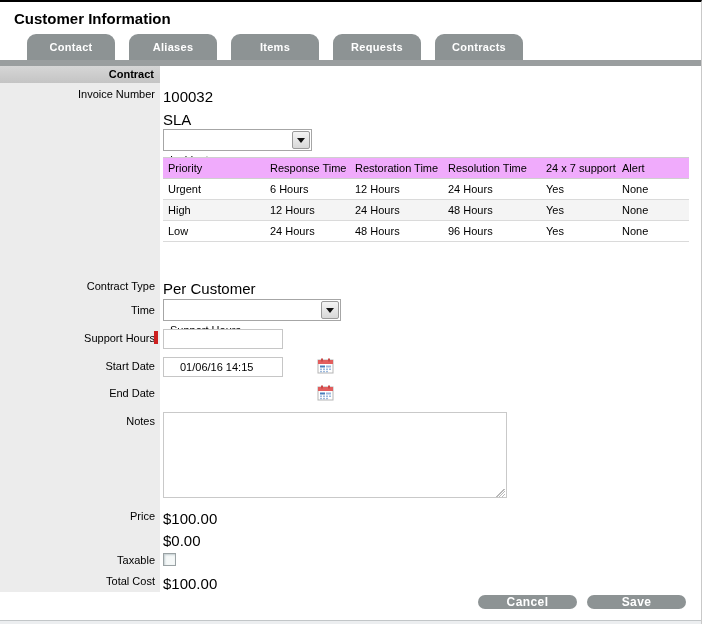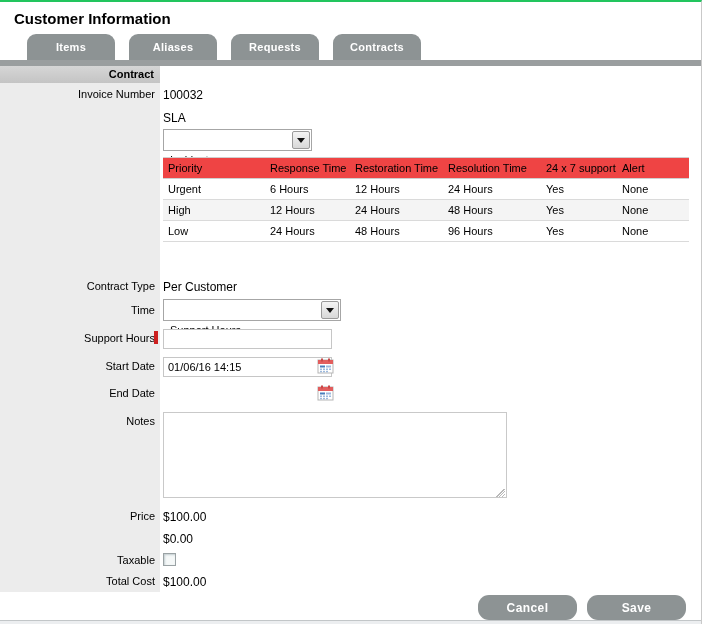--- a/index.html
+++ b/index.html
@@ -1,21 +1,21 @@
 <!DOCTYPE html>
 <html><head>
 <meta charset="utf-8">
 <style>
   * { margin:0; padding:0; box-sizing:border-box; }
   html,body { background:#fff; }
   body { font-family:"Liberation Sans", sans-serif; }
 
   .page {
     position:relative; width:702px; height:624px; background:#fff;
-    border-top:2px solid #22c55e; border-right:1px solid #c9c9c9; overflow:hidden;
+    border-top:2px solid #000000; border-right:1px solid #c9c9c9; overflow:hidden;
   }
 
   .page-title {
     position:absolute; left:14px; top:8px;
     font-size:15px; font-weight:bold; color:#000;
   }
 
   
   .tabs { position:absolute; left:27px; top:32px; display:flex; gap:14px; }
   .tab {
@@ -30,21 +30,21 @@
   .label-col { position:absolute; left:0; top:64px; width:160px; height:526px; background:#ececec; }
   .section-header {
     position:absolute; left:0; top:64px; width:160px; height:17px;
     background:linear-gradient(#d6d6d6,#c4c4c4);
     font-size:11px; font-weight:bold; color:#000;
     text-align:right; padding:2px 6px 0 13px;
   }
 
   .lbl { position:absolute; left:0; width:155px; text-align:right; font-size:11px; color:#000; }
   .lbl.bold { font-weight:normal; }
-  .val { position:absolute; left:163px; font-size:12px; color:#000; }
+  .val { position:absolute; left:163px; font-size:15px; color:#000; }
   .req-bar { position:absolute; left:154px; width:4px; height:13px; background:#cc1f1f; }
 
   
   .select-box {
     position:absolute; left:163px; height:22px; background:#fff;
     border:1px solid #a6a6a6; cursor:pointer;
   }
   .select-text { position:absolute; left:6px; top:4px; font-size:11px; color:#000;margin-top:20px; }
   .select-arrow-btn {
     position:absolute; right:1px; top:1px; bottom:1px; width:18px;
@@ -52,80 +52,83 @@
     border:1px solid #9a9a9a; border-radius:2px;
     display:flex; align-items:center; justify-content:center;
   }
   .arrow-down {
     width:0; height:0; border-left:4px solid transparent; border-right:4px solid transparent;
     border-top:5px solid #111;
   }
 
   
   .tinput {
-    position:absolute; left:163px; width:169px; height:20px;
-    border:1px solid #c6c6c6; background:#fff; font-size:11px; padding:0 4px;
+    position:absolute; left:163px; width:120px; height:20px;
+    border:1px solid #c6c6c6; background:#fff; font-size:11px; padding:0 16px;
     font-family:"Liberation Sans", sans-serif; color:#000;
   }
   textarea.notes {
     position:absolute; left:163px; top:410px; width:344px; height:86px;
     border:1px solid #c9c9c9; background:#fff; resize:none;
     font-family:"Liberation Sans", sans-serif; font-size:11px; padding:3px;
   }
   .resize-grip {
     position:absolute; left:496px; top:486px; width:9px; height:9px;
     background:
       linear-gradient(135deg, transparent 0 50%, #b9b9b9 50% 56%, transparent 56% 66%, #b9b9b9 66% 72%, transparent 72% 82%, #b9b9b9 82% 88%, transparent 88%);
     pointer-events:none;
   }
 
   
   table.sla { position:absolute; left:163px; top:155px; width:526px; border-collapse:collapse; table-layout:fixed; }
   table.sla th, table.sla td {
     font-size:11px; font-weight:normal; text-align:left; padding:0 0 0 5px; height:21px; color:#000;
   }
-  table.sla thead tr { background:#ef4444;margin-left:24px; }
+  table.sla thead tr { background:#f0abfc;margin-left:24px; }
   table.sla thead th { border-top:1px solid #cfcfcf; border-bottom:1px solid #cfcfcf; }
   table.sla tbody tr { border-bottom:1px solid #dadada; }
   table.sla tbody tr:nth-child(even) { background:#f4f4f4; }
 
   
   .cal { position:absolute; width:17px; height:16px; cursor:pointer; }
 
   
   .chk {
     position:absolute; left:163px; top:551px; width:13px; height:13px;
     appearance:none; -webkit-appearance:none; background:#f5f8f8;
     border:1px solid #9aa2a4; box-shadow:inset 1px 1px 2px #c3cdd0; cursor:pointer;
   }
 
   
   .btn {
-    position:absolute; top:593px; width:99px; height:25px; border:none;
+    position:absolute; top:593px; width:99px; height:14px; border:none;
     background:#8d9394; color:#fff; font-size:12px; font-weight:bold; letter-spacing:.4px;
     border-radius:11px; cursor:pointer; font-family:"Liberation Sans", sans-serif;
   }
   .btn.cancel { left:478px; }
   .btn.save  { left:587px; }
 
   .bottom-strip { position:absolute; left:0; top:618px; width:702px; height:6px; background:#eceef0; border-top:1px solid #c2c6c8; }
 </style>
 </head>
 <body>
 
 <div class="page">
 
   <div class="page-title">Customer Information</div>
 
   <div class="tabs">
     <div class="tab">
+        <span>Contact</span>
+      </div>
+    <div class="tab">
+        <span>Aliases</span>
+      </div>
+    <div class="tab">
         <span>Items</span>
-      </div>
-    <div class="tab">
-        <span>Aliases</span>
       </div>
     <div class="tab">
         <span>Requests</span>
       </div>
     <div class="tab">
         <span>Contracts</span>
       </div>
   </div>
   <div class="tab-bar"></div>
 

